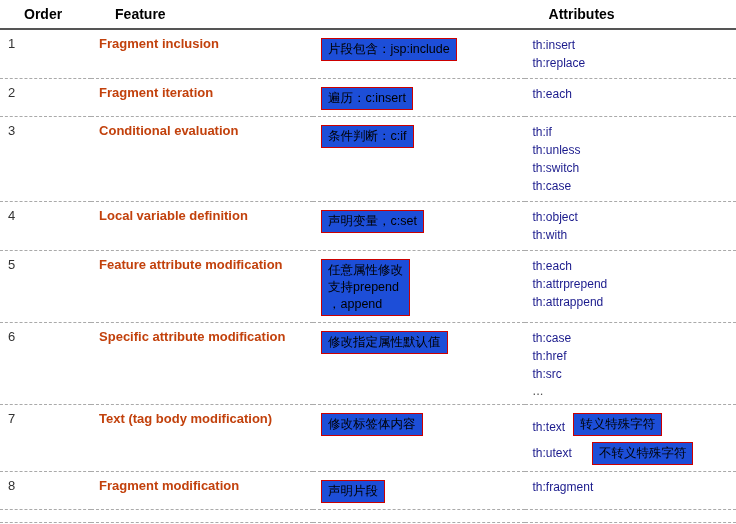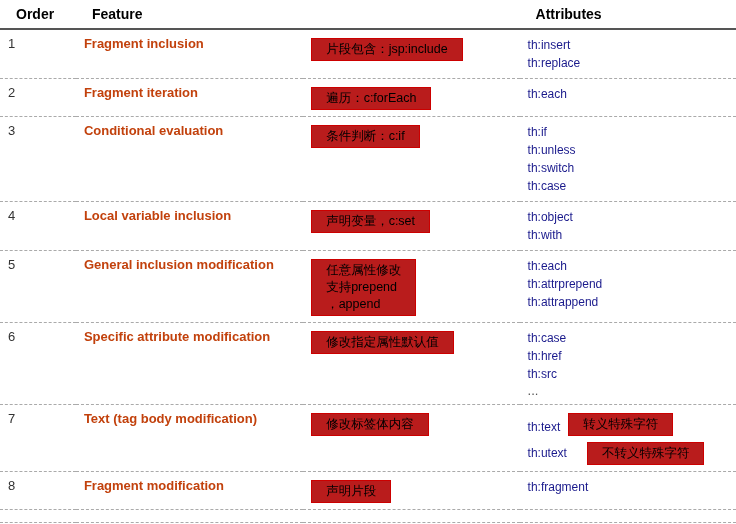--- a/index.html
+++ b/index.html
@@ -14,21 +14,21 @@
     }
     table {
       width: 100%;
       border-collapse: collapse;
     }
     thead tr {
       border-bottom: 2px solid #555;
     }
     thead th {
       font-weight: bold;
-      padding: 6px 16px;
+      padding: 6px 24px;
       text-align: left;
       font-size: 14px;
     }
     tbody tr {
       border-bottom: 1px dashed #aaa;
       vertical-align: top;
     }
     tbody td {
       padding: 6px 8px;
     }
@@ -42,23 +42,23 @@
       color: #c2410c;
     }
     .attr-item {
       display: block;
       color: #1a1a8c;
       font-size: 12px;
       line-height: 1.5;
     }
     .note-box {
       display: inline-block;
-      background: #b91c1c;
+      background: #1d4ed8;
       border: 1px solid #cc0000;
-      padding: 2px 14px;
+      padding: 2px 6px;
       font-size: 12.5px;
       color: #000;
       margin-top: 2px;
       white-space: pre-line;
     }
     .order-num {
       color: #333;
       font-size: 13px;
     }
     .dots {
@@ -89,48 +89,48 @@
           <td class="col-feature"><span class="feature-name">Fragment inclusion</span></td>
           <td class="col-note"><span class="note-box">片段包含：jsp:include</span></td>
           <td class="col-attrs">
             <span class="attr-item">th:insert</span>
             <span class="attr-item">th:replace</span>
           </td>
         </tr>
         <tr>
           <td class="col-order"><span class="order-num">2</span></td>
           <td class="col-feature"><span class="feature-name">Fragment iteration</span></td>
-          <td class="col-note"><span class="note-box">遍历：c:forEach</span></td>
+          <td class="col-note"><span class="note-box">遍历：c:insert</span></td>
           <td class="col-attrs">
             <span class="attr-item">th:each</span>
           </td>
         </tr>
         <tr>
           <td class="col-order"><span class="order-num">3</span></td>
           <td class="col-feature"><span class="feature-name">Conditional evaluation</span></td>
           <td class="col-note"><span class="note-box">条件判断：c:if</span></td>
           <td class="col-attrs">
             <span class="attr-item">th:if</span>
             <span class="attr-item">th:unless</span>
             <span class="attr-item">th:switch</span>
             <span class="attr-item">th:case</span>
           </td>
         </tr>
         <tr>
           <td class="col-order"><span class="order-num">4</span></td>
-          <td class="col-feature"><span class="feature-name">Local variable inclusion</span></td>
+          <td class="col-feature"><span class="feature-name">Local variable definition</span></td>
           <td class="col-note"><span class="note-box">声明变量，c:set</span></td>
           <td class="col-attrs">
             <span class="attr-item">th:object</span>
             <span class="attr-item">th:with</span>
           </td>
         </tr>
         <tr>
           <td class="col-order"><span class="order-num">5</span></td>
-          <td class="col-feature"><span class="feature-name">General inclusion modification</span></td>
+          <td class="col-feature"><span class="feature-name">Feature attribute modification</span></td>
           <td class="col-note"><span class="note-box">任意属性修改
 支持prepend
 ，append</span></td>
           <td class="col-attrs">
             <span class="attr-item">th:each</span>
             <span class="attr-item">th:attrprepend</span>
             <span class="attr-item">th:attrappend</span>
           </td>
         </tr>
         <tr>

